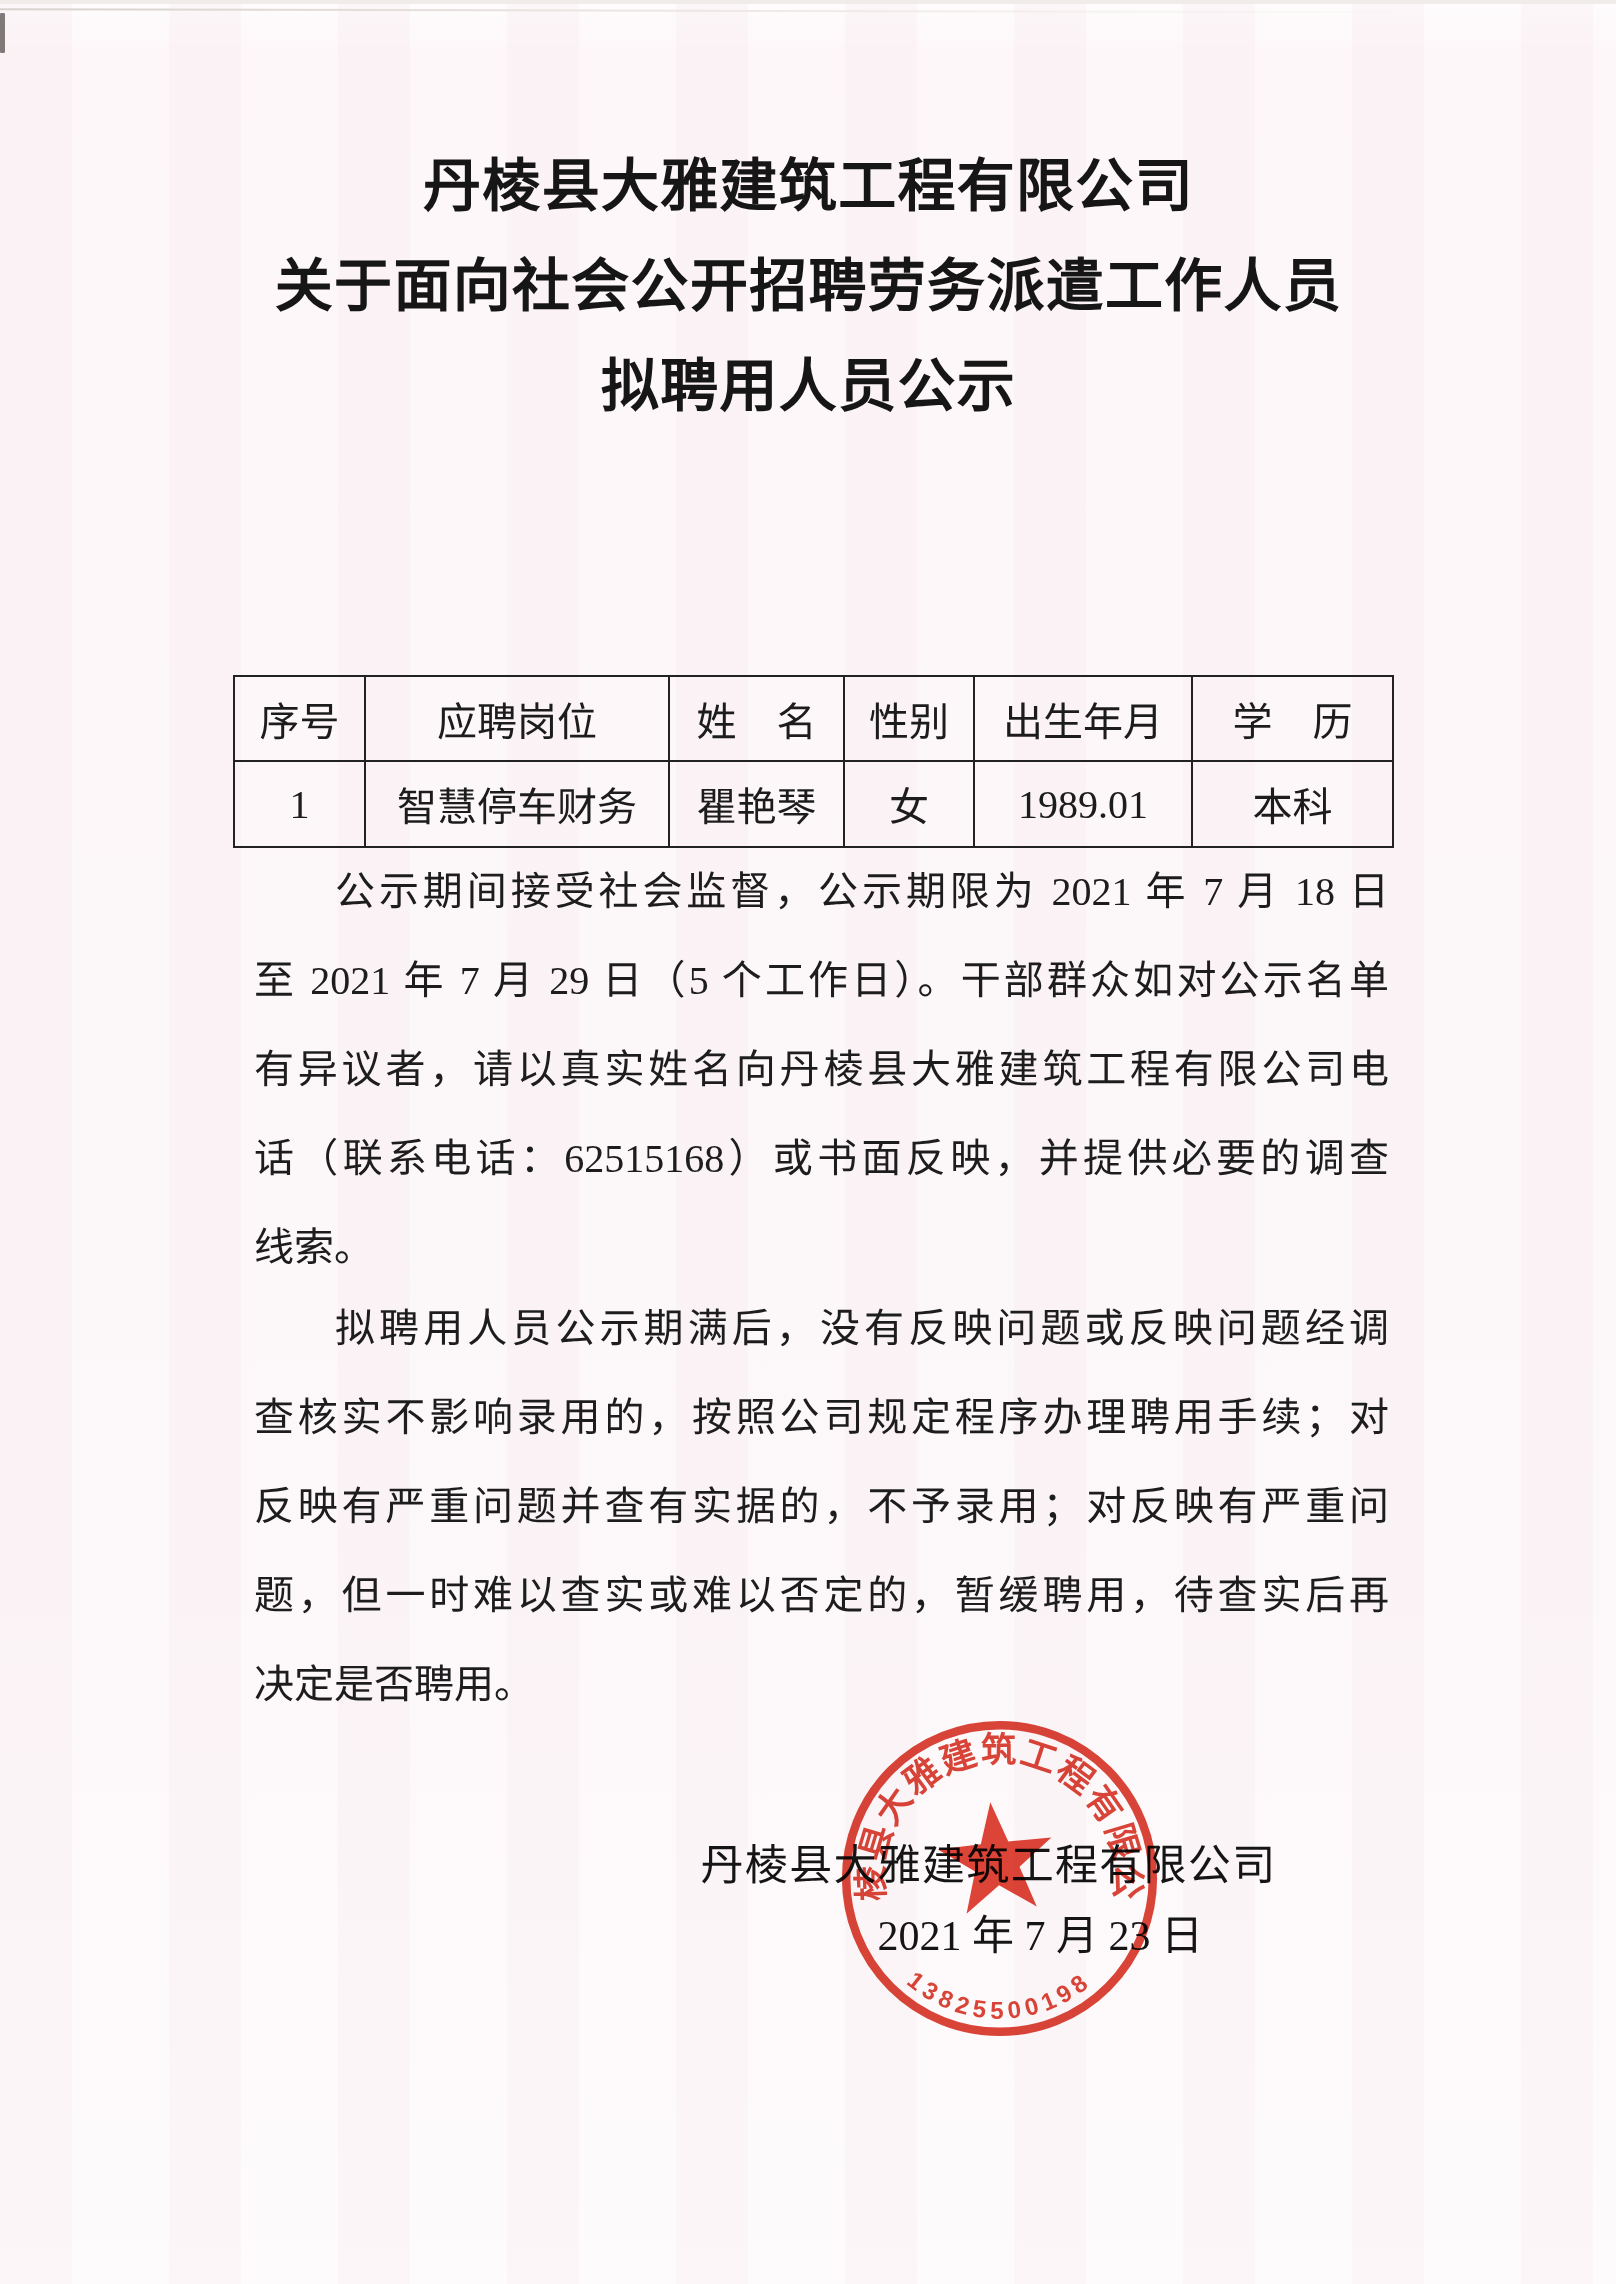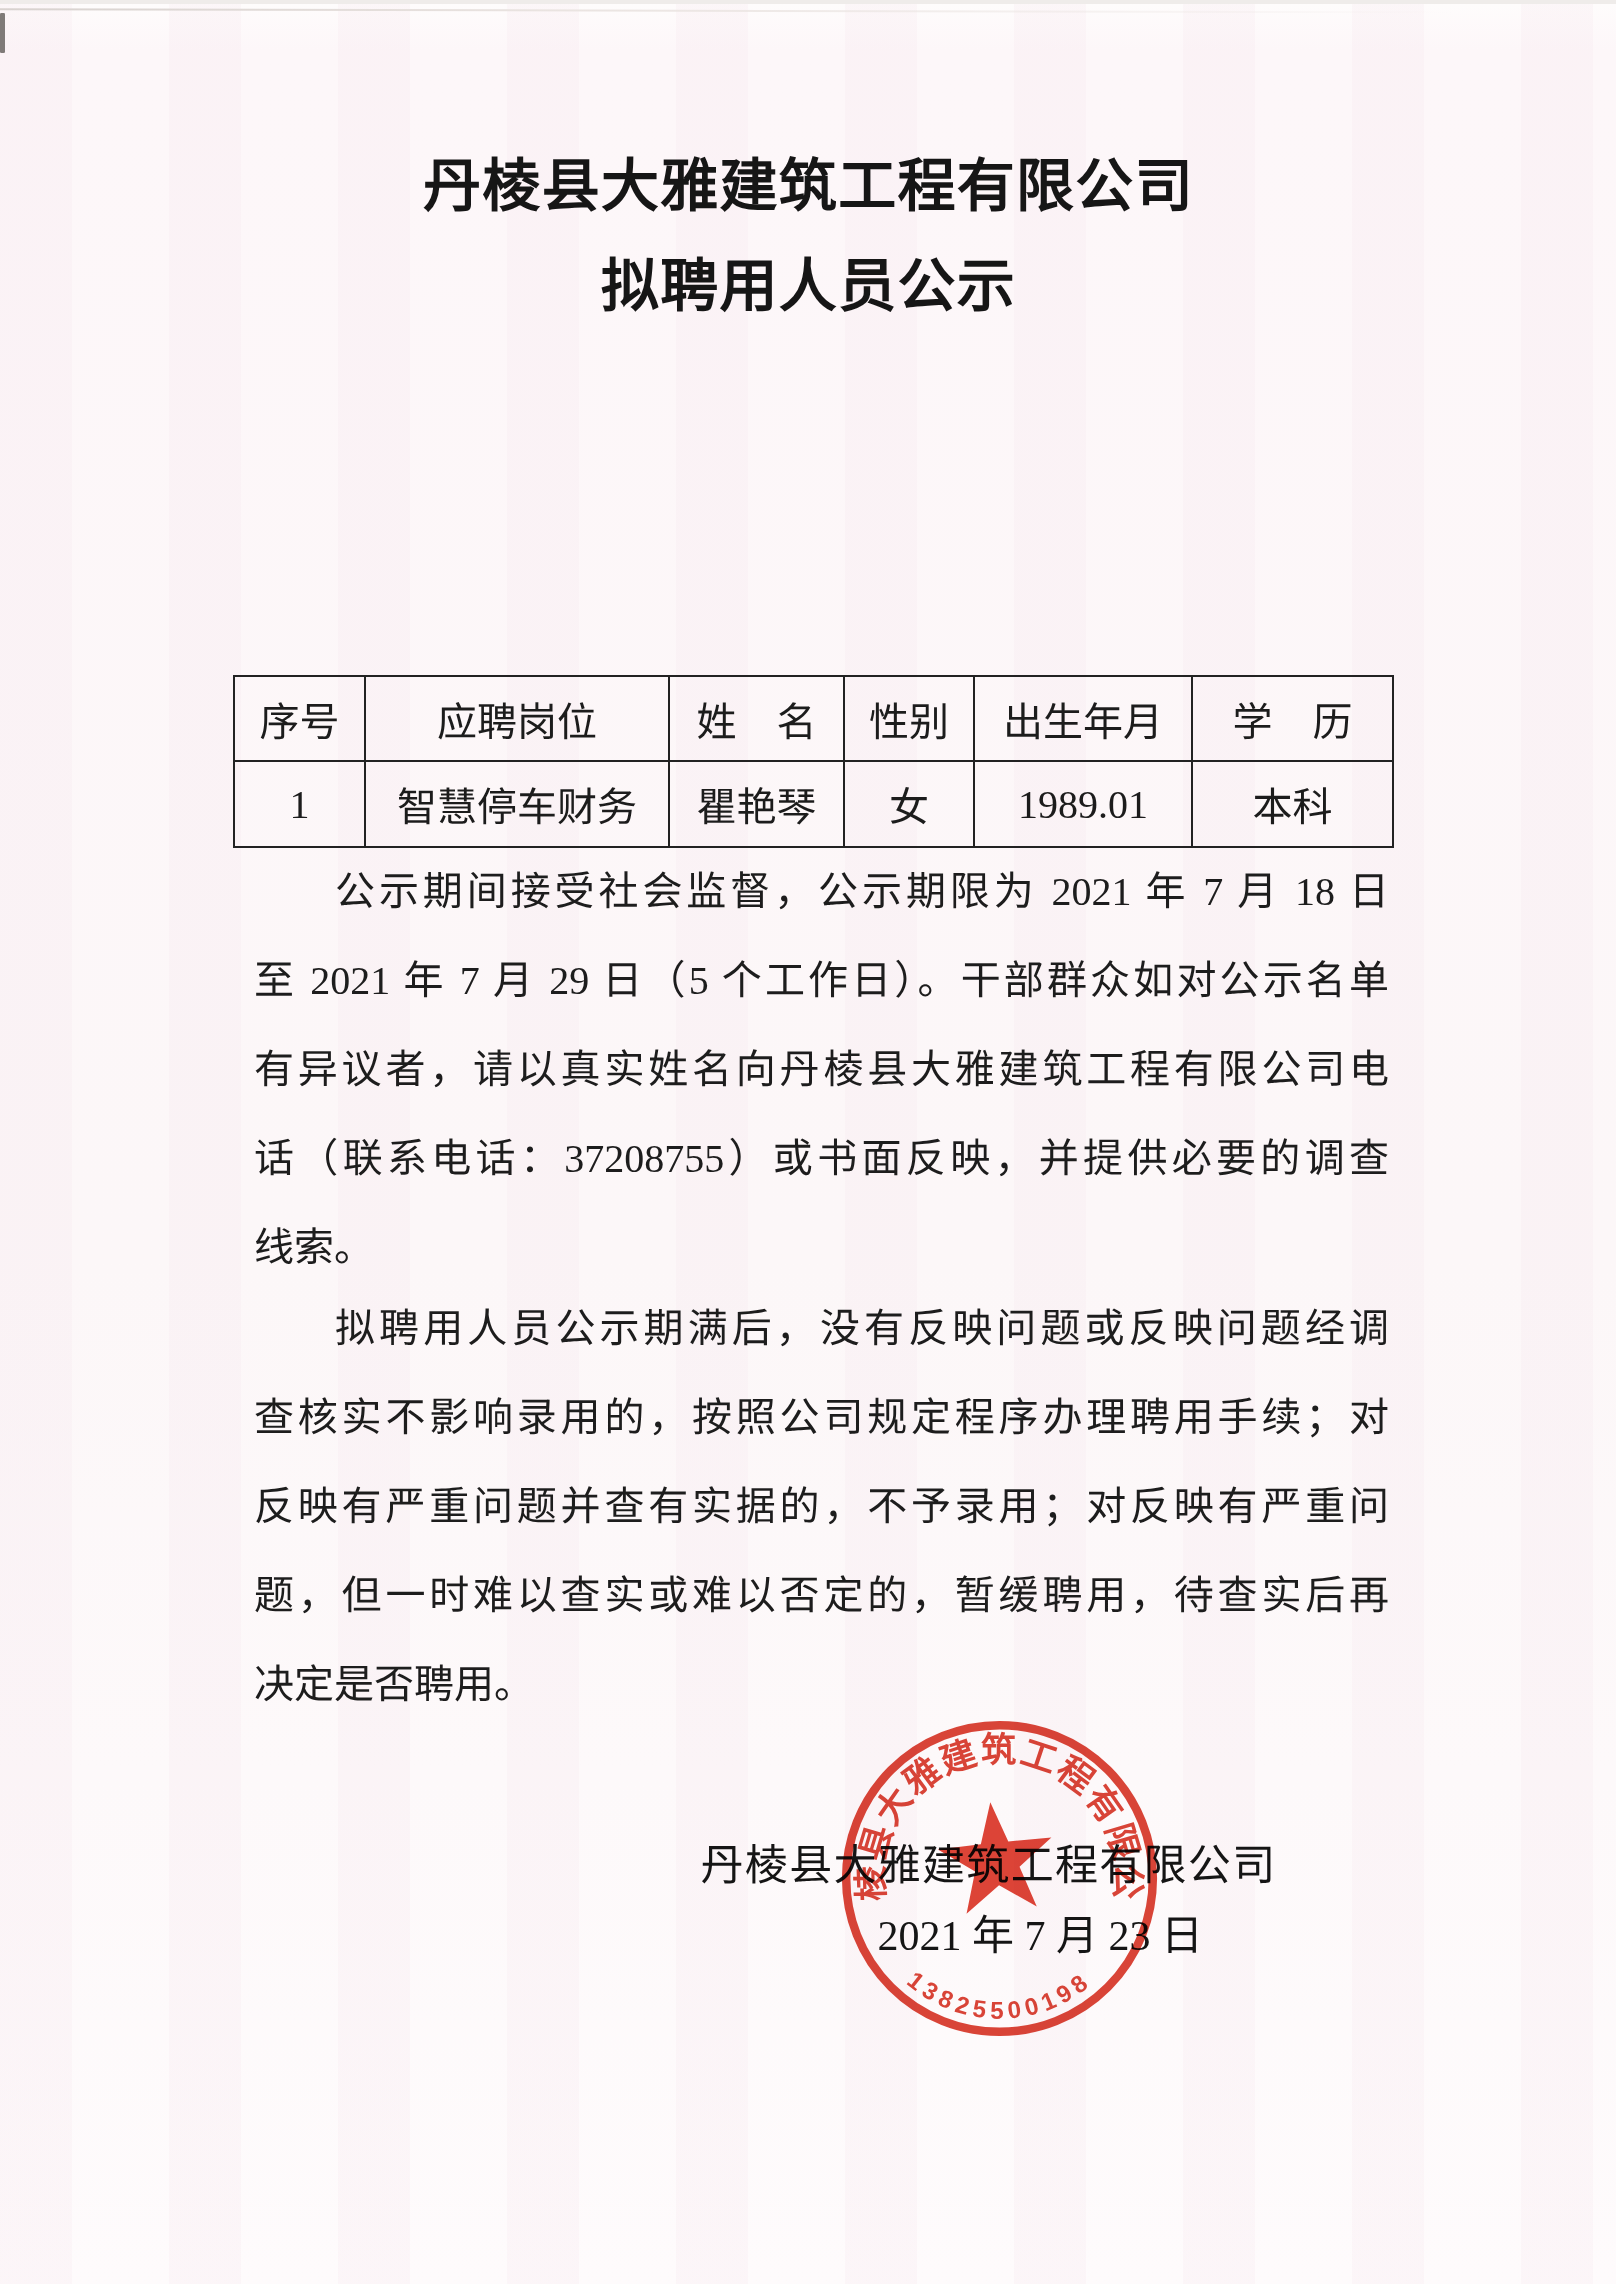--- a/index.html
+++ b/index.html
@@ -106,20 +106,21 @@
 </head>
 <body>
 
 <div class="page">
 
   <div class="paper-edge"></div>
   <div class="scan-strip"></div>
 
   <div class="title">
     <div class="t-line">丹棱县大雅建筑工程有限公司</div>
+    <div class="t-line">关于面向社会公开招聘劳务派遣工作人员</div>
     <div class="t-line">拟聘用人员公示</div>
   </div>
 
 
   <table class="hire-table">
     <colgroup>
       <col style="width:131px">
       <col style="width:304px">
       <col style="width:175px">
       <col style="width:130px">
@@ -145,21 +146,21 @@
         <td>1989.01</td>
         <td>本科</td>
       </tr>
     </tbody>
   </table>
 
   <div class="para p2">
     <div class="bline indent">公示期间接受社会监督，公示期限为 2021 年 7 月 18 日</div>
     <div class="bline">至 2021 年 7 月 29 日（5 个工作日）。干部群众如对公示名单</div>
     <div class="bline">有异议者，请以真实姓名向丹棱县大雅建筑工程有限公司电</div>
-    <div class="bline">话（联系电话：37208755）或书面反映，并提供必要的调查</div>
+    <div class="bline">话（联系电话：62515168）或书面反映，并提供必要的调查</div>
     <div class="bline last">线索。</div>
   </div>
 
   <div class="para p3">
     <div class="bline indent">拟聘用人员公示期满后，没有反映问题或反映问题经调</div>
     <div class="bline">查核实不影响录用的，按照公司规定程序办理聘用手续；对</div>
     <div class="bline">反映有严重问题并查有实据的，不予录用；对反映有严重问</div>
     <div class="bline">题，但一时难以查实或难以否定的，暂缓聘用，待查实后再</div>
     <div class="bline last">决定是否聘用。</div>
   </div>

